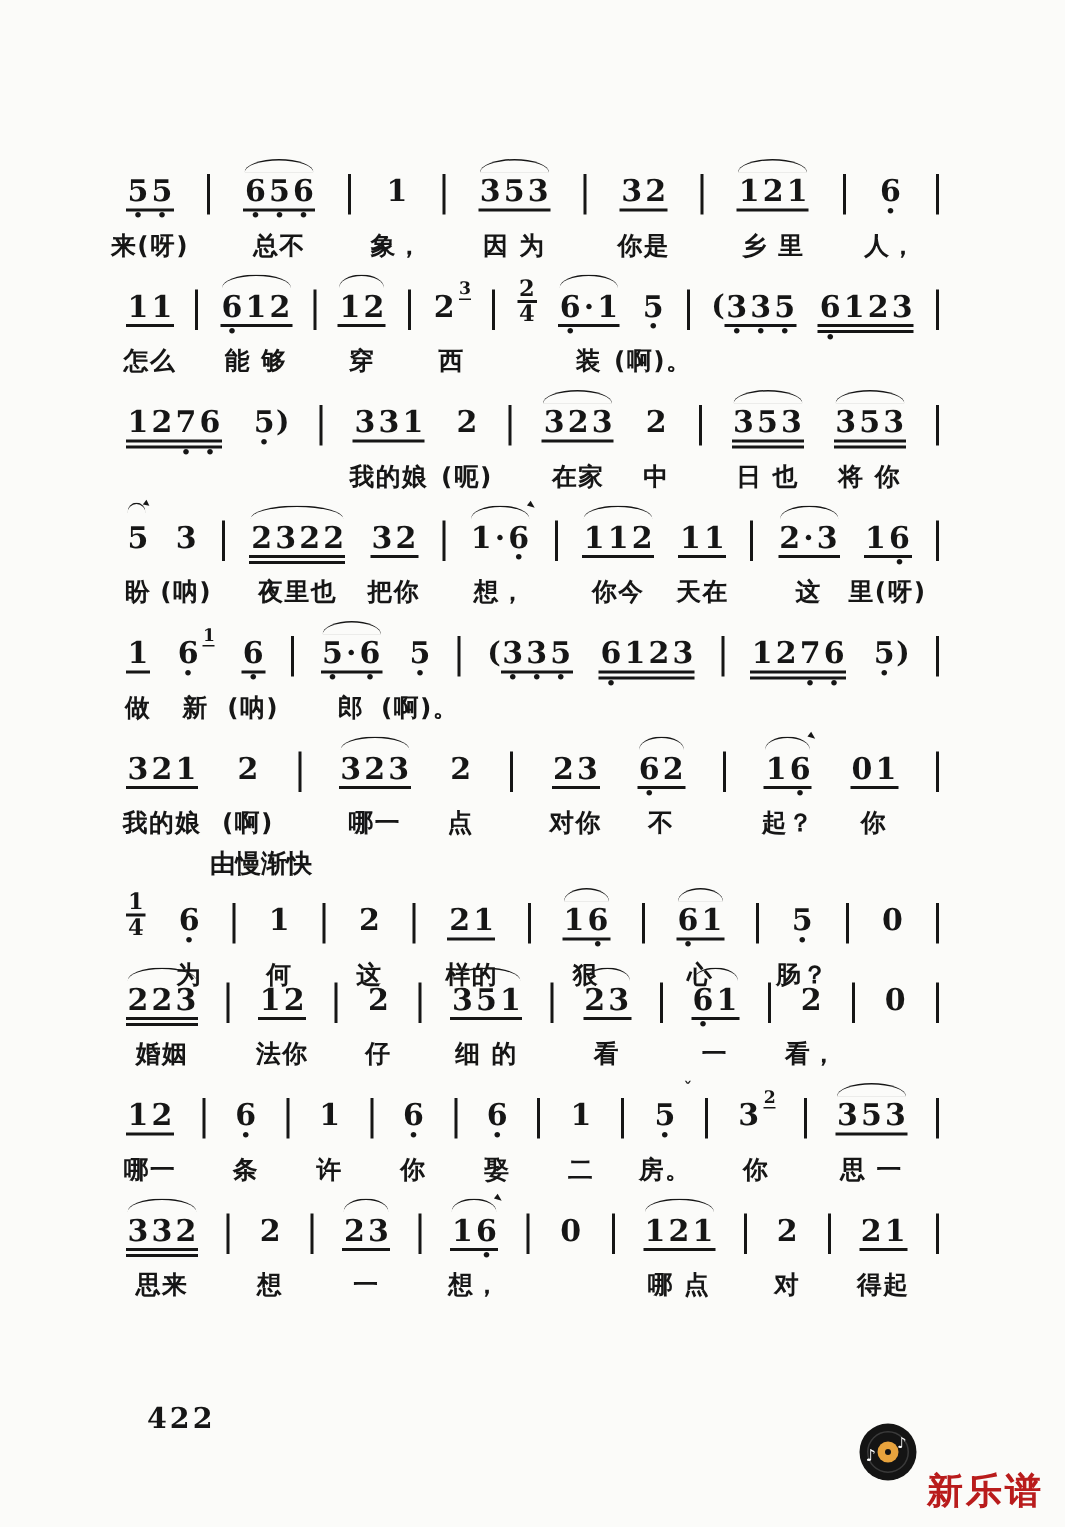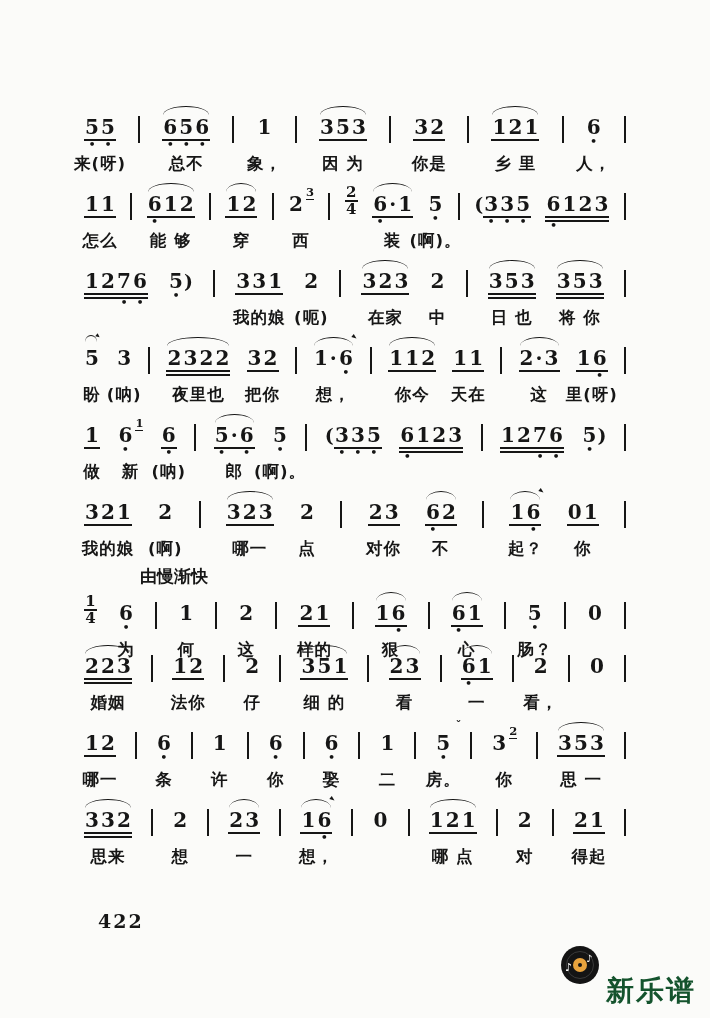--- a/index.html
+++ b/index.html
@@ -32,23 +32,23 @@
           font-size:11px;font-weight:700;line-height:10px;}
   .grace{font-size:11.5px;font-weight:700;border-bottom:1.4px solid #161616;margin:-7px 0 0 2px;
          line-height:13px;}
   .paren{font-size:19px;font-weight:700;line-height:22px;}
   .lyr{position:absolute;top:37px;left:50%;transform:translateX(-50%);white-space:nowrap;
        font-family:"DejaVu Sans",sans-serif;font-size:16.5px;font-weight:600;letter-spacing:1px;}
   .bar{width:2px;height:27px;background:#161616;flex:0 0 auto;}
   .ts{display:flex;flex-direction:column;align-items:center;margin-top:-7px;flex:0 0 auto;}
   .ts span{font-size:15px;font-weight:700;line-height:13px;}
   .ts .tsline{width:13px;height:1.6px;background:#161616;margin:1px 0;}
-  .page-number{position:absolute;left:98px;top:910px;font-size:19px;font-weight:700;letter-spacing:2px;}
+  .page-number{position:absolute;left:98px;top:935px;font-size:19px;font-weight:700;letter-spacing:2px;}
   .logo{position:absolute;right:14px;bottom:8px;display:flex;align-items:center;gap:6px;}
-  .logo-text{font-family:"DejaVu Sans",sans-serif;font-size:28px;font-weight:800;letter-spacing:2px;color:#14532d;margin-top:48px;}
+  .logo-text{font-family:"DejaVu Sans",sans-serif;font-size:24px;font-weight:800;letter-spacing:2px;color:#b91c1c;margin-top:48px;}
 </style>
 </head>
 <body>
 
 <div class="page">
   <div class="score" id="score">
       <div class="system">
         <div class="line">
           <div class="grp">
             <div class="notes">

